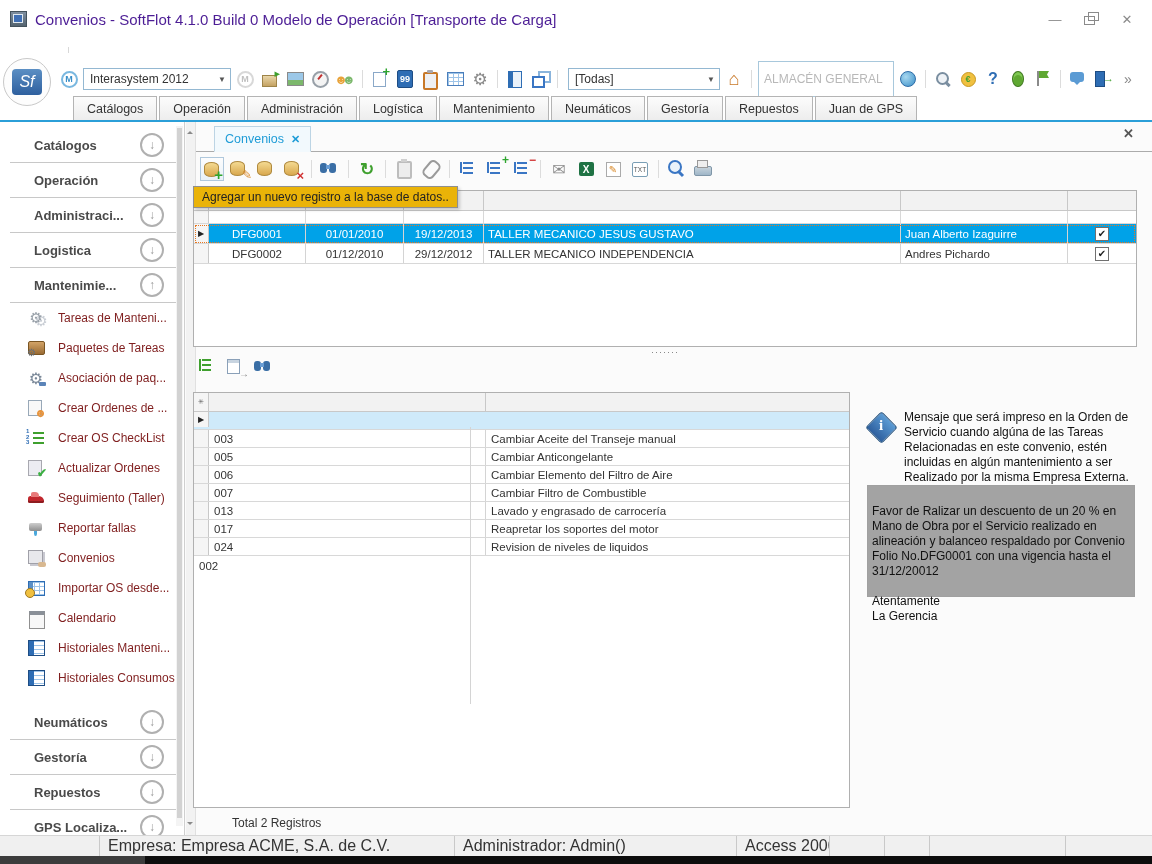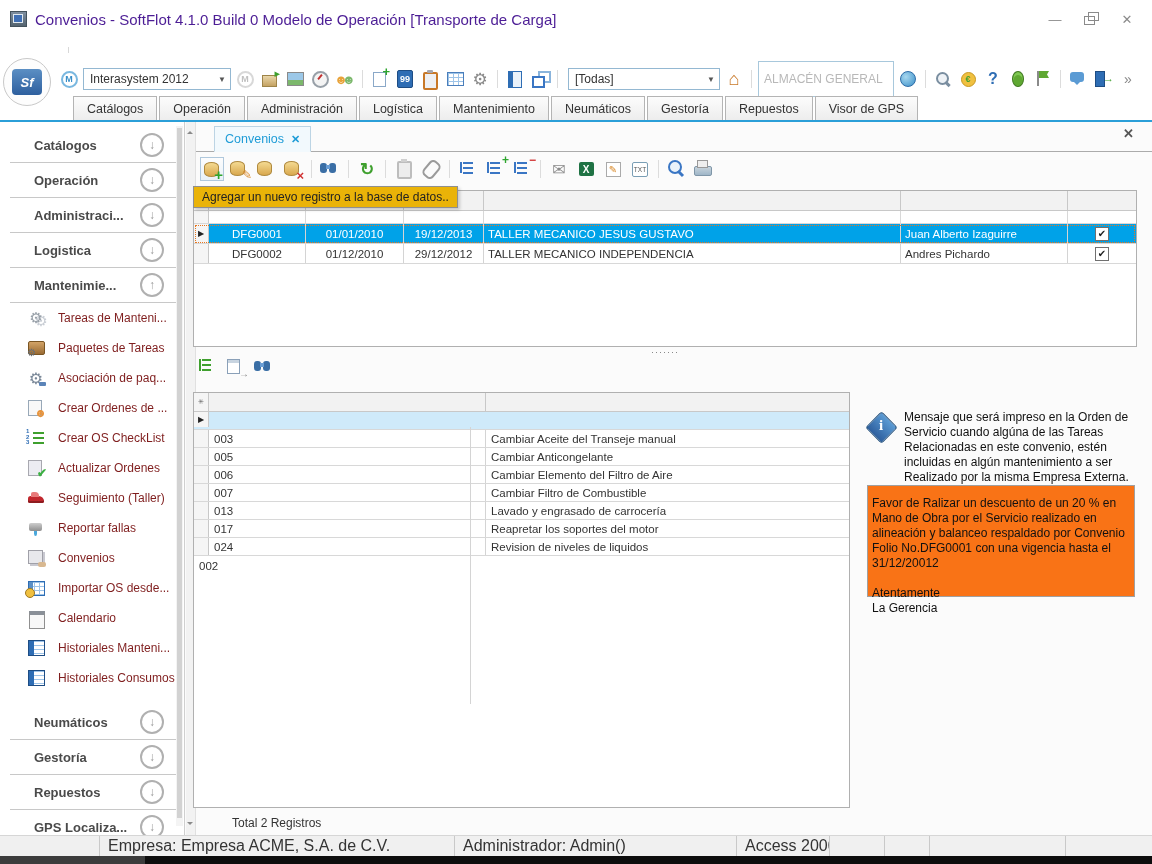--- a/index.html
+++ b/index.html
@@ -16,21 +16,21 @@
   .restore::before{content:"";position:absolute;left:4px;top:6px;width:9px;height:7px;border:1.5px solid #8a8a8a;background:#fff;}
   .restore::after{content:"";position:absolute;left:8px;top:2px;width:9px;height:7px;border:1.5px solid #8a8a8a;}
   
   #menubar{position:absolute;left:0;top:38px;width:1152px;height:24px;display:flex;align-items:center;padding-left:2px;}
   .menuitem{padding:3px 10px;color:#3a3a3a;font-size:12.5px;}
   .menuwrap{display:contents;}
   .menuwrap .menuitem:nth-child(4){border-left:1px solid #d8d8d8;margin-left:6px;padding-left:14px;}
   
   #maintoolbar{position:absolute;left:0;top:62px;width:1152px;height:34px;display:flex;align-items:center;gap:3px;padding-left:58px;box-sizing:border-box;}
   #logo{position:absolute;left:3px;top:58px;width:46px;height:46px;border-radius:50%;background:#fdfdfd;border:1px solid #c9c9c9;z-index:6;display:flex;align-items:center;justify-content:center;}
-  #logo .sq{width:30px;height:26px;background:linear-gradient(#5b8fc4,#2e5f9e);border-radius:4px;color:#fff;font-style:italic;font-weight:bold;font-size:13px;display:flex;align-items:center;justify-content:center;}
+  #logo .sq{width:30px;height:26px;background:linear-gradient(#5b8fc4,#2e5f9e);border-radius:4px;color:#fff;font-style:italic;font-weight:normal;font-size:16px;display:flex;align-items:center;justify-content:center;}
   .combo{height:22px;background:#fff;border:1px solid #94b8d2;display:flex;align-items:center;padding-left:6px;box-sizing:border-box;position:relative;}
   .combo .carr{margin-left:auto;width:16px;color:#555;font-size:8px;text-align:center;}
   #companycombo{width:148px;}
   #todascombo{width:152px;margin-left:4px;}
   #warehouse{width:136px;height:22px;border:1px solid #a8c8dc;color:#14532d;font-size:12px;padding:17px 5px;box-sizing:border-box;font-family:Liberation Sans, sans-serif;}
   #warehouse::placeholder{color:#b8b8b8;opacity:1;}
   .ticon{position:relative;width:22px;height:22px;display:inline-flex;align-items:center;justify-content:center;font-size:14px;flex:0 0 auto;}
   .i-sep{width:1px;height:18px;background:#dcdcdc;margin:0 3px;flex:0 0 auto;}
   .tgroup{display:contents;}
   
@@ -193,21 +193,21 @@
   .t1{width:277px;flex:0 0 277px;}
   .t2{flex:1;border-right:none!important;}
   #g2rows .g2row.sel{background:#cfeafa;flex-direction:column;}
   #g2rows .g2row.sel .ind::before{content:"▶";}
   #g2head .ind::before{content:"✳";font-size:7px;color:#666;}
   
   #infoicon{position:absolute;left:668px;top:288px;width:34px;height:34px;}
   #infoicon::before{content:"";position:absolute;left:6px;top:6px;width:21px;height:21px;transform:rotate(45deg);background:linear-gradient(#5b9bd4,#2e5f9e);border:1px solid #24527f;border-radius:3px;}
   #infoicon::after{content:"i";position:absolute;left:0;top:7px;width:34px;text-align:center;color:#fff;font-weight:bold;font-family:"Liberation Serif",serif;font-size:15px;}
   #infopara{position:absolute;left:708px;top:288px;width:248px;font-size:12px;line-height:15px;color:#111;}
-  #msgbox{position:absolute;left:671px;top:363px;width:268px;height:112px;background:#f97316;border:1px solid #a0a0a0;box-sizing:border-box;padding:10px 4px;font-size:12px;line-height:15px;color:#111;white-space:pre-line;}
+  #msgbox{position:absolute;left:671px;top:363px;width:268px;height:112px;background:#a3a3a3;border:1px solid #a0a0a0;box-sizing:border-box;padding:18px 4px;font-size:12px;line-height:15px;color:#111;white-space:pre-line;}
   
   #totalreg{position:absolute;left:36px;top:694px;font-size:12px;color:#333;}
   
   #statusbar{position:absolute;left:0;top:835px;width:1152px;height:21px;background:#f0f0f0;border-top:1px solid #d6d6d6;display:flex;align-items:stretch;box-sizing:border-box;font-size:16px;color:#333;}
   .scell{border-right:1px solid #c9c9c9;display:flex;align-items:center;padding:0 8px;box-sizing:border-box;overflow:hidden;white-space:nowrap;}
   #sc0{width:100px;}#sc1{width:355px;}#sc2{width:282px;}#sc3{width:93px;}#sc4{width:55px;}#sc5{width:45px;}
   #sckeys{width:135px;display:flex;align-items:center;justify-content:center;gap:8px;border-right:1px solid #c9c9c9;}
   #sckeys .key{color:#b8b8b8;font-size:11.5px;}
   #sckeys .key.on{color:#222;font-weight:bold;}
   #scend{flex:1;border-right:none;}
@@ -265,21 +265,21 @@
         <span>Logística</span>
       </div><div class="mtab">
         <span>Mantenimiento</span>
       </div><div class="mtab">
         <span>Neumáticos</span>
       </div><div class="mtab">
         <span>Gestoría</span>
       </div><div class="mtab">
         <span>Repuestos</span>
       </div><div class="mtab">
-        <span>Visor de GPS</span>
+        <span>Juan de GPS</span>
       </div></div>
 </div>
 
 <div id="body">
 
   <div id="sidebar">
     <div class="menuwrap">
       
     <div class="sgroup">
         <span class="glabel">Catálogos</span>

